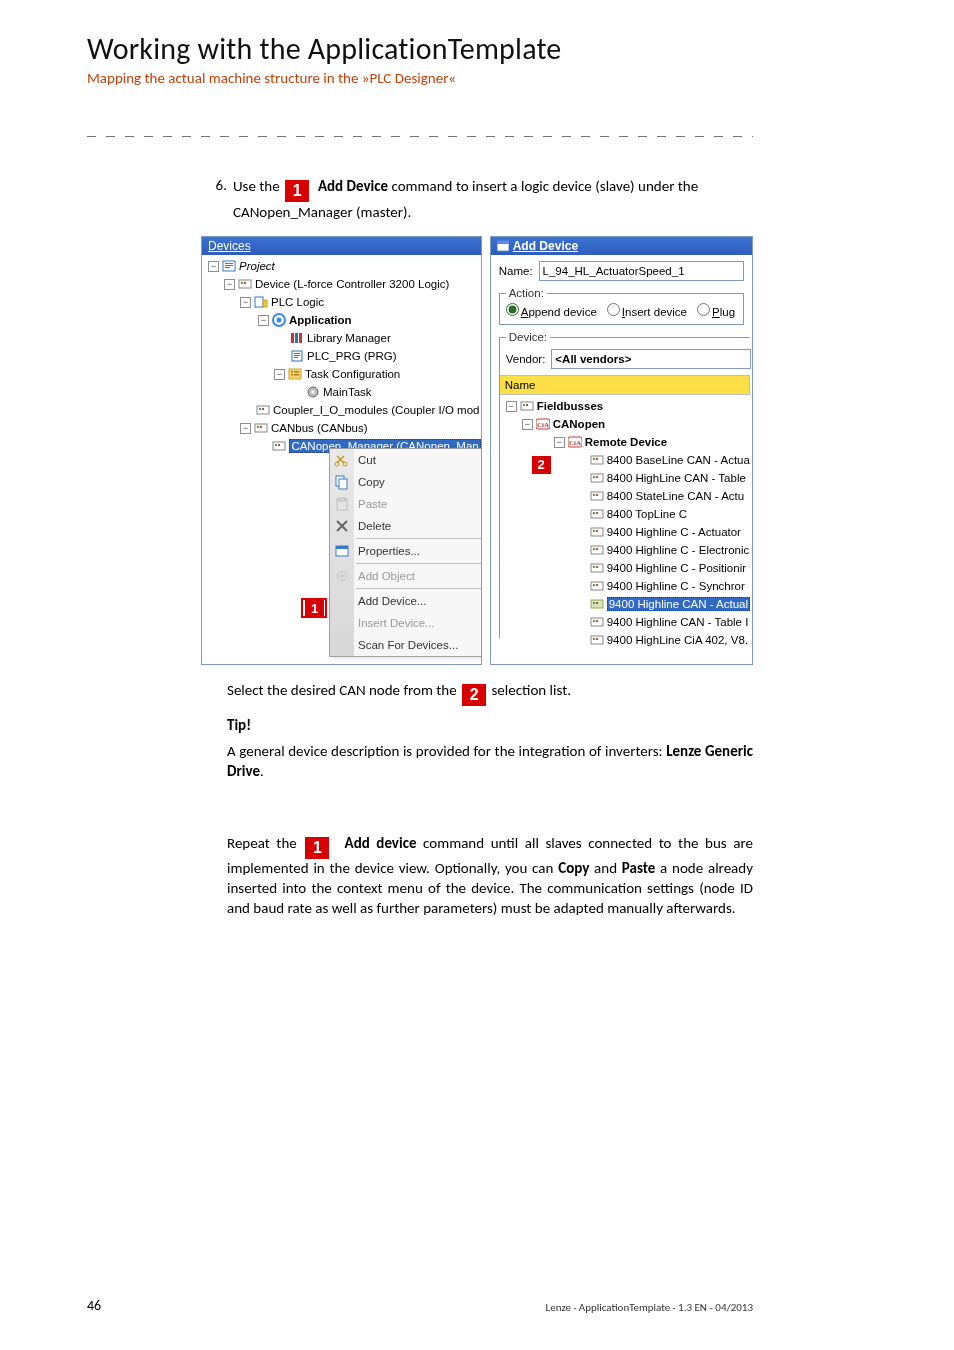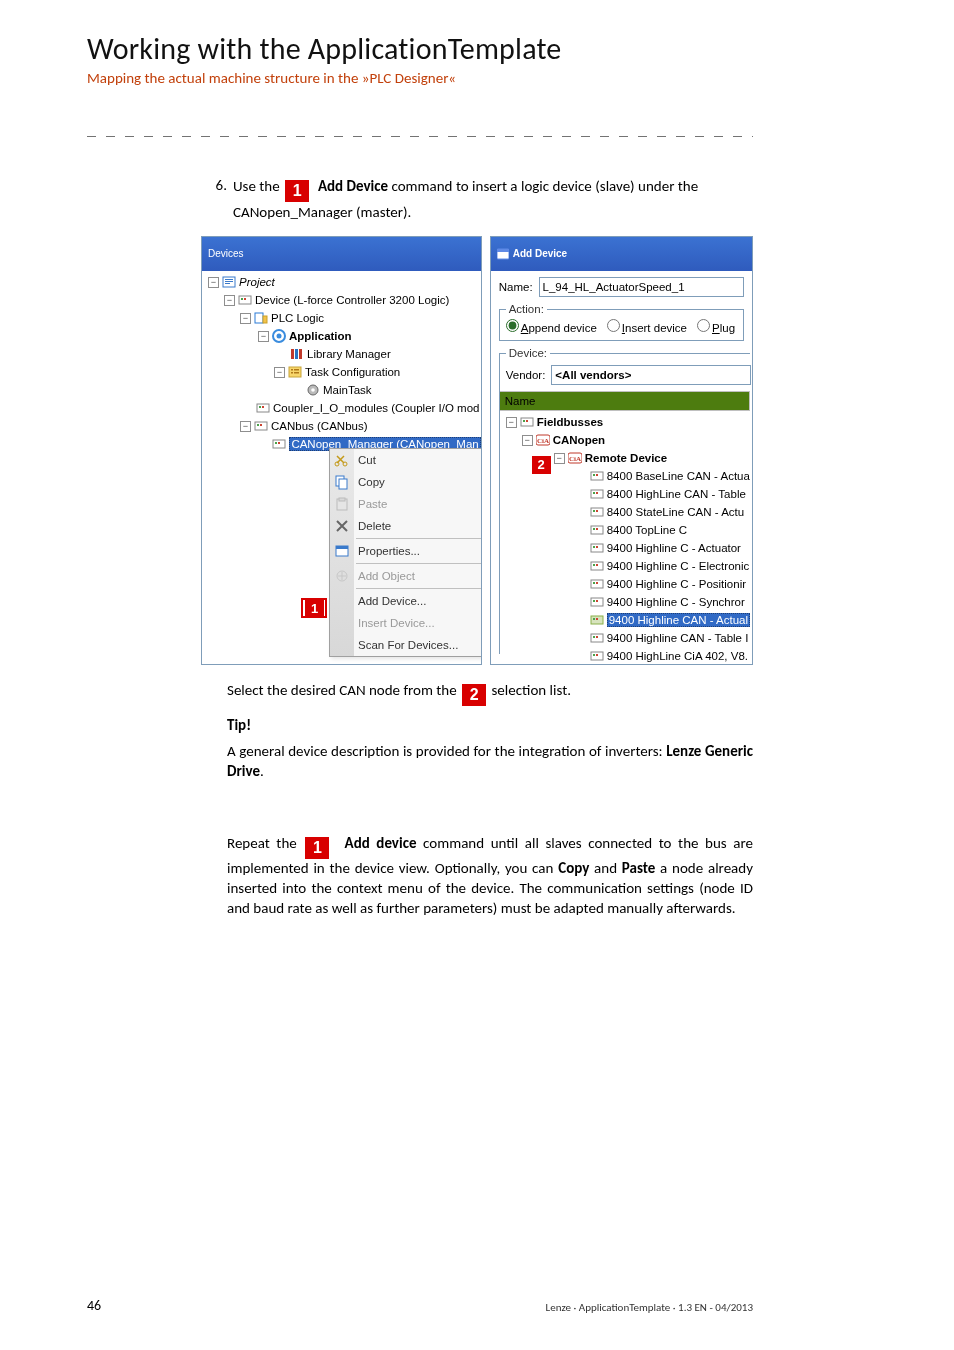--- a/index.html
+++ b/index.html
@@ -14,22 +14,22 @@
   .li-text { flex:1; font-size:15px; line-height:1.35; }
   .callout { display:inline-block; width:24px; height:22px; background:#d80000; color:#fff; text-align:center; font-weight:700; font-family: Arial, sans-serif; font-size:16px; line-height:22px; vertical-align:-5px; margin:0 2px; }
   .bold { font-weight:700; }
   
   .figwrap { display:flex; gap:8px; margin:14px 0 16px 0; }
   .panel { border:1px solid #7f9db9; font-family: Tahoma, "Segoe UI", Arial, sans-serif; font-size:11.5px; background:#fff; overflow:hidden; }
   .panel.left { width:288px; }
   .panel.right { width:270px; }
   .titlebar, .titlebar2 {
     background: linear-gradient(#3b72d2, #2f5bbd);
-    color:#fff; height:18px; line-height:18px; padding:8px 6px; font-size:10px;
-    display:flex; align-items:center; gap:4px; font-family: Tahoma, sans-serif;
+    color:#fff; height:18px; line-height:18px; padding:0 6px; font-size:12px;
+    display:flex; align-items:center; gap:4px; font-family: Tahoma, sans-serif; text-decoration: underline;
   }
   .tb-icon { width:12px; height:12px; display:inline-block; }
   .tree { padding:2px 0 4px 0; cursor:default; }
   .node { display:flex; align-items:center; height:18px; white-space:nowrap; }
   .expander { width:11px; height:11px; border:1px solid #8e8e8e; color:#4a4a4a; font-size:9px; line-height:9px; text-align:center; margin-right:3px; font-family: Tahoma, sans-serif; box-sizing:border-box; }
   .noexp { width:13px; display:inline-block; margin-right:3px; }
   .icn { width:14px; height:14px; display:inline-flex; align-items:center; justify-content:center; margin-right:3px; flex-shrink:0; }
   .nlabel { }
   .nlabel.bolded { font-weight:700; }
   .nlabel.sel { background:#316ac5; color:#fff; border:1px dotted #1e3f76; padding:0 1px; }
@@ -41,21 +41,21 @@
   .csep { height:1px; margin:1px 2px 1px 26px; background:#c0c0c0; }
   
   .rbody { padding:6px 8px 8px 8px; }
   .rowline { display:flex; align-items:center; gap:6px; margin-bottom:6px; }
   .txtfield { border:1px solid #7f9db9; height:18px; font-family: Tahoma, sans-serif; font-size:11.5px; padding:0 3px; }
   fieldset.fs { border:1px solid #7f9db9; margin:0 0 6px 0; padding:4px 6px 6px 6px; }
   fieldset.fs legend { font-size:11.5px; padding:0 3px; color:#333; font-family: Tahoma, sans-serif; }
   .radio-row { display:flex; gap:10px; align-items:center; font-family: Tahoma, sans-serif; font-size:11.5px; }
   .radio-row input[type=radio] { margin:0 2px 0 0; accent-color:#2a6d2a; }
   .u { text-decoration:underline; }
-  .colhdr { background:#4d7c0f; height:18px; line-height:18px; padding-left:5px; border-bottom:1px solid #c0c0c0; border-right:1px solid #c0c0c0; font-family: Tahoma, sans-serif; }
+  .colhdr { background:#fde047; height:18px; line-height:18px; padding-left:5px; border-bottom:1px solid #c0c0c0; border-right:1px solid #c0c0c0; font-family: Tahoma, sans-serif; }
   .callout-red-small { position:absolute; width:19px; height:18px; background:#d80000; color:#fff; text-align:center; font-weight:700; font-family: Arial, sans-serif; font-size:13px; line-height:18px; }
   
   .para { font-size:15px; line-height:1.33; margin-bottom:10px; }
   .para.just { text-align:justify; }
   .tip { font-weight:700; font-size:15px; margin-bottom:8px; }
   .footer-row { position:absolute; left:87px; right:87px; bottom:36px; display:flex; justify-content:space-between; align-items:flex-end; }
   .pagenum { font-size:14px; }
   .doctag { font-size:11px; color:#333; }
   .ind0{padding-left:6px}.ind1{padding-left:22px}.ind2{padding-left:38px}.ind3{padding-left:56px}.ind4{padding-left:72px}.ind5{padding-left:88px}
   .italic { font-style:italic; }
@@ -138,20 +138,32 @@
             <span class="icn">
                 <svg width="14" height="14">
                   <rect x="1" y="2" width="3" height="10" fill="#c0392b"></rect>
                   <rect x="5" y="2" width="3" height="10" fill="#2773c2"></rect>
                   <rect x="9" y="2" width="3" height="10" fill="#c0392b"></rect>
                 </svg>
               </span>
             <span class="nlabel">Library Manager</span>
           </div>
           <div class="node ind4">
+            <span class="noexp"></span>
+            <span class="icn">
+                <svg width="14" height="14">
+                  <rect x="2" y="2" width="10" height="10" fill="#fff" stroke="#2773c2"></rect>
+                  <rect x="4" y="4" width="6" height="1" fill="#2773c2"></rect>
+                  <rect x="4" y="6" width="6" height="1" fill="#2773c2"></rect>
+                  <rect x="4" y="8" width="4" height="1" fill="#2773c2"></rect>
+                </svg>
+              </span>
+            <span class="nlabel">PLC_PRG (PRG)</span>
+          </div>
+          <div class="node ind4">
             <span class="expander">−</span>
             <span class="icn">
                 <svg width="14" height="14">
                   <rect x="1" y="2" width="12" height="10" fill="#f8d66b" stroke="#c7a43a"></rect>
                   <rect x="3" y="4" width="2" height="1.5" fill="#b07a1a"></rect>
                   <rect x="3" y="7" width="2" height="1.5" fill="#b07a1a"></rect>
                   <rect x="6" y="4" width="5" height="1.5" fill="#b07a1a"></rect>
                   <rect x="6" y="7" width="5" height="1.5" fill="#b07a1a"></rect>
                 </svg>
               </span>

